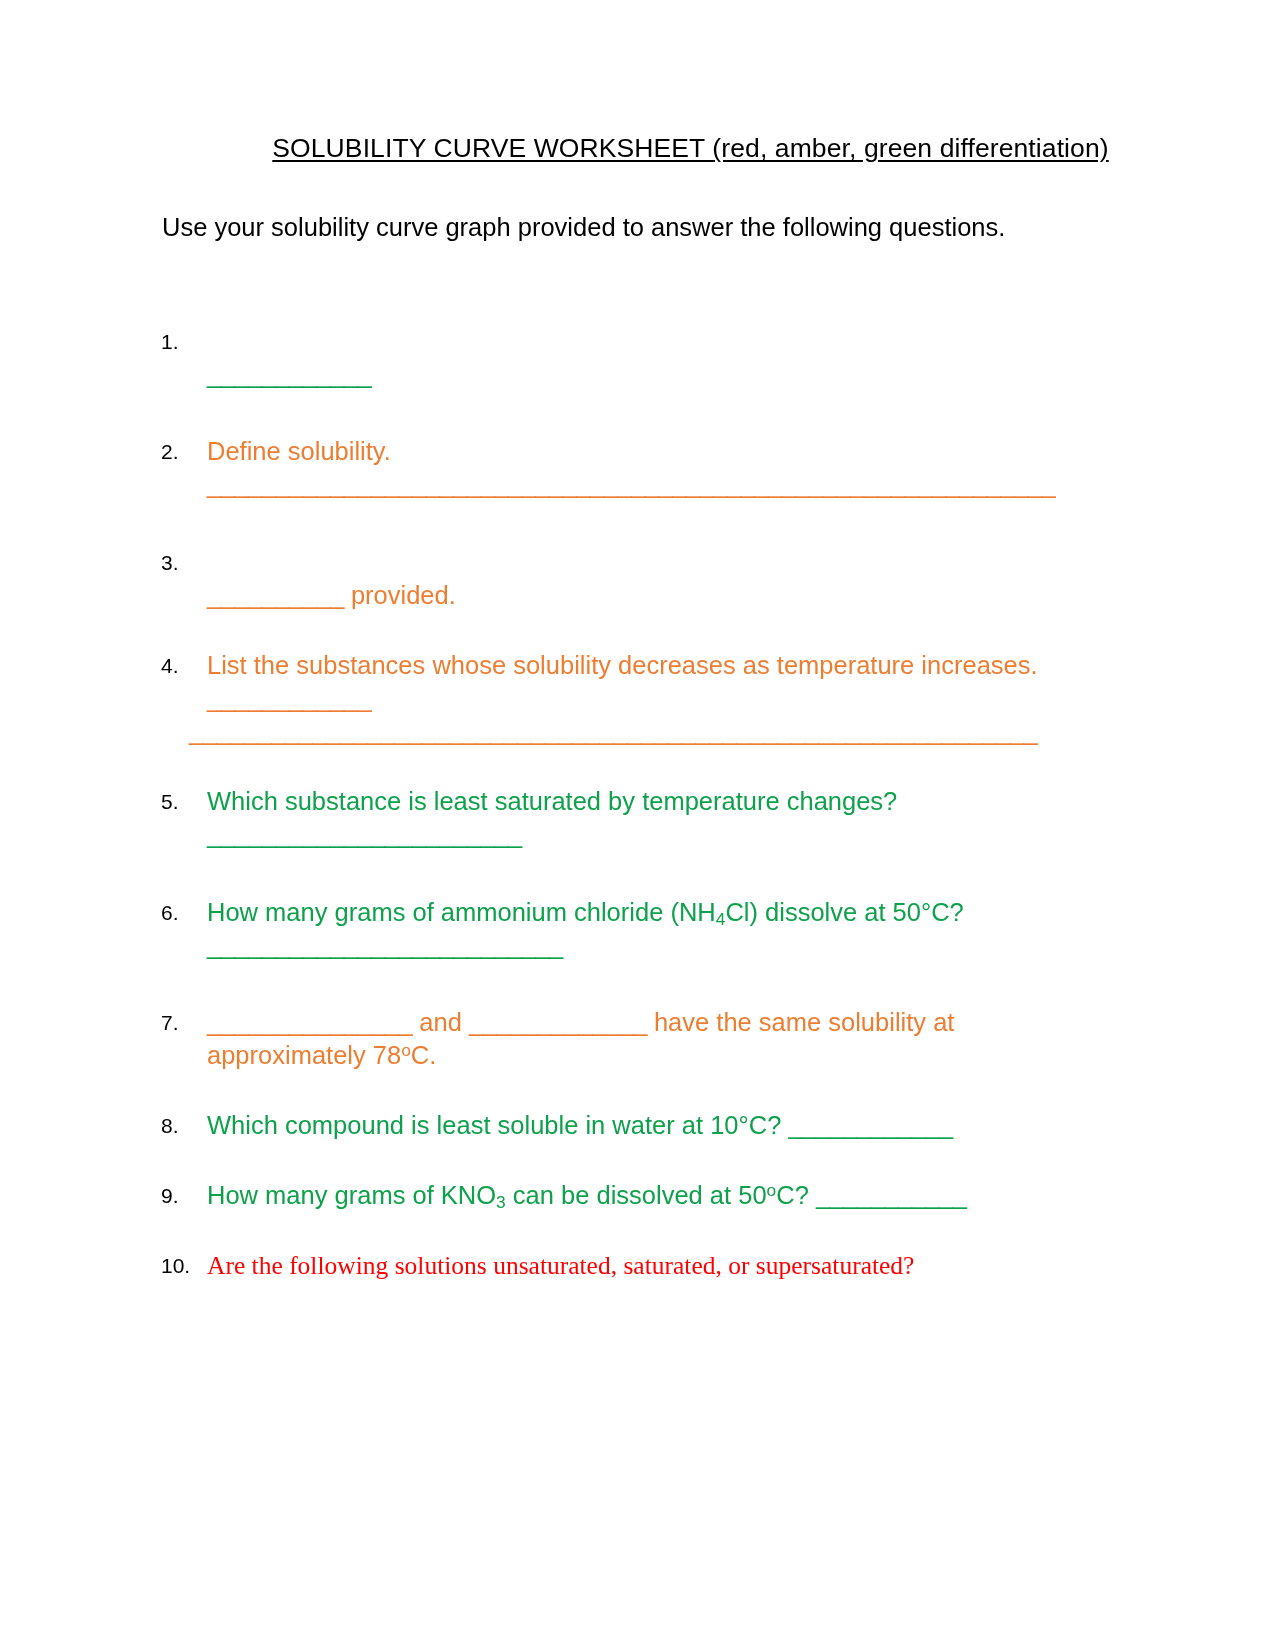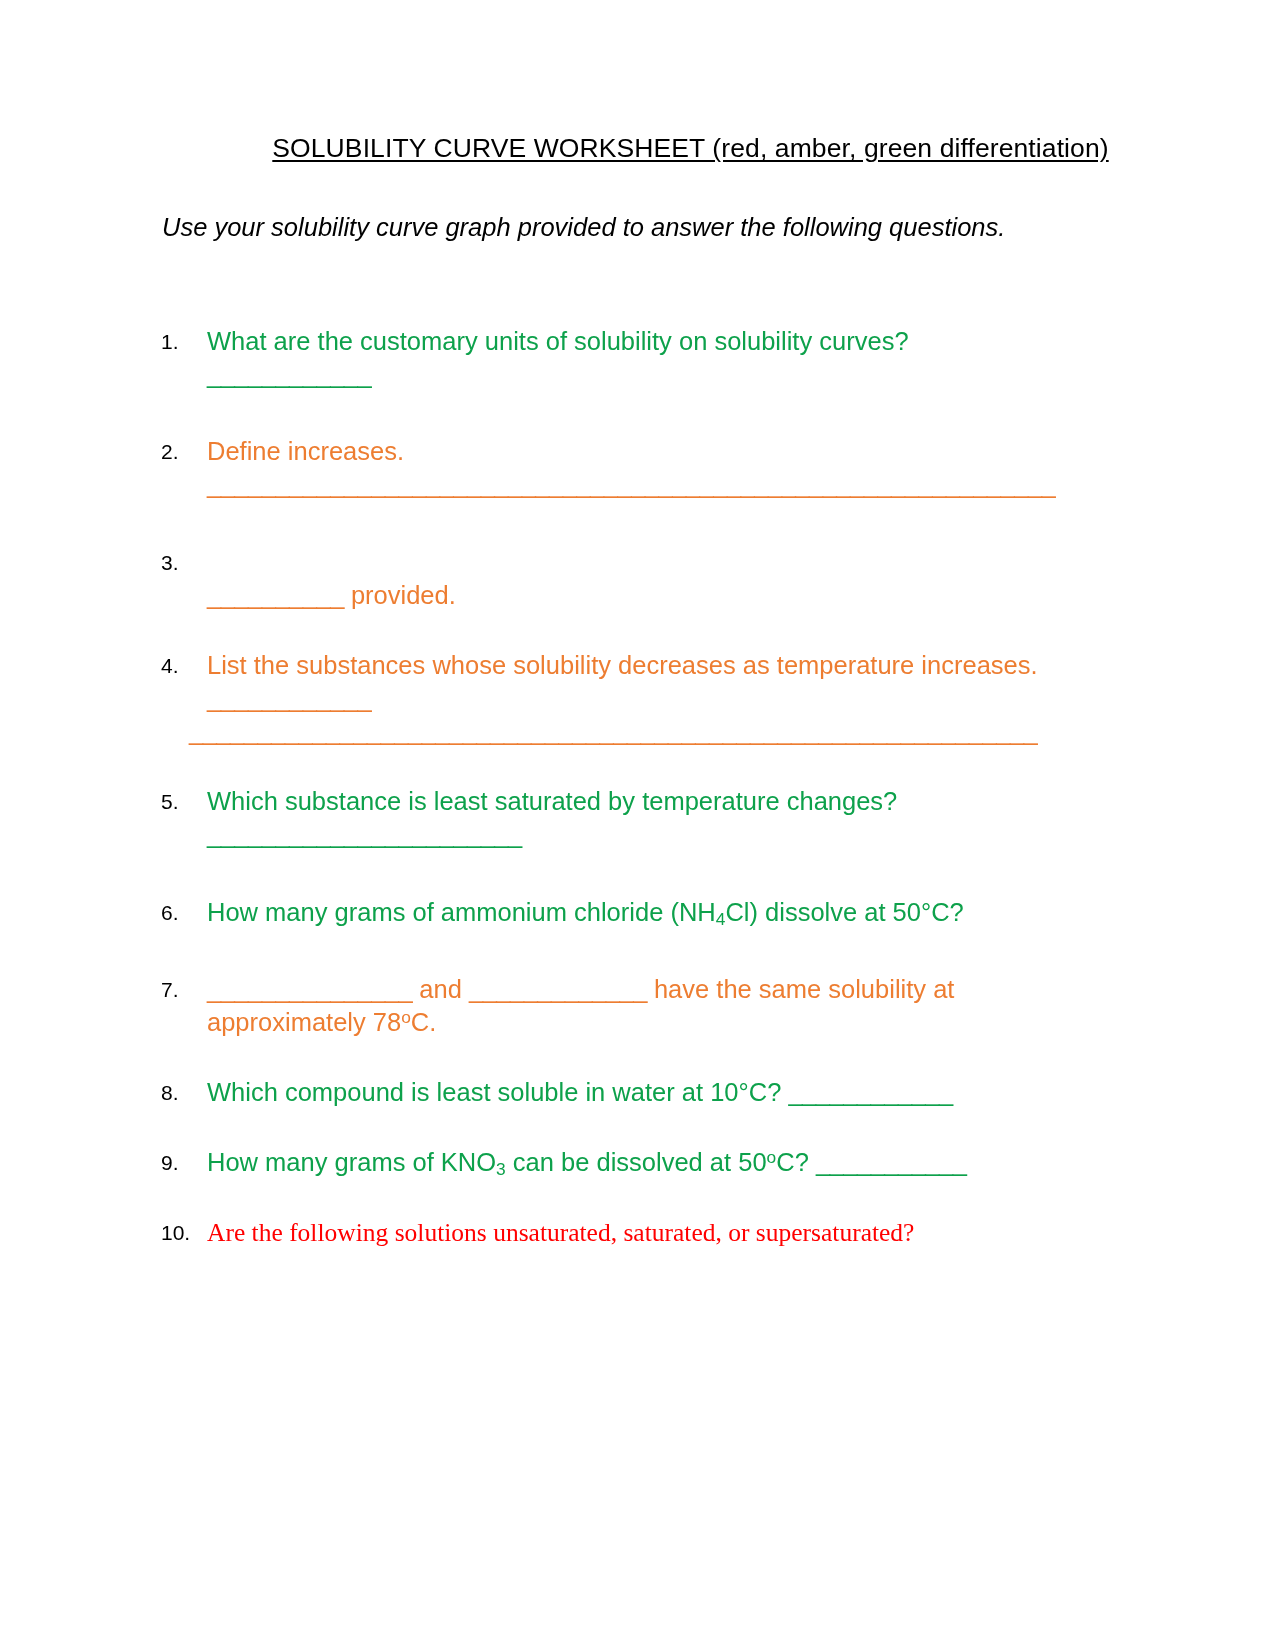--- a/index.html
+++ b/index.html
@@ -48,21 +48,20 @@
 
   
   .intro {
     position: absolute;
     left: 130px;
     top: 212px;
     font-size: 25.5px;
     line-height: 1.18;
     color: #000000;
     white-space: nowrap;
-    font-style: italic;
   }
 
   
   .qlist {
     position: absolute;
     left: 128px;
     top: 325px;
     width: 1010px;
   }
   .qitem {
@@ -125,31 +124,31 @@
     <span class="title-text">SOLUBILITY CURVE WORKSHEET (red, amber, green differentiation)</span>
   </div>
 
   <div class="intro">Use your solubility curve graph provided to answer the following questions.</div>
 
   <div class="qlist">
 
     <div class="qitem">
       <span class="qnum">1.</span>
       <span class="qbody green">
-        <span>What are the customary units of solubility on solubility curves?</span><br>
+        <br>
         <span class="blank">____________</span>
       </span>
     </div>
 
     <div class="gap-lg"></div>
 
     <div class="qitem">
       <span class="qnum">2.</span>
       <span class="qbody amber">
-        <span>Define increases.</span><br>
+        <span>Define solubility.</span><br>
         <span class="blank">______________________________________________________________</span>
       </span>
     </div>
 
     <div class="gap-lg"></div>
 
     <div class="qitem">
       <span class="qnum">3.</span>
       <span class="qbody amber">
         <br>
@@ -177,20 +176,21 @@
         <span class="blank">_______________________</span>
       </span>
     </div>
 
     <div class="gap-lg"></div>
 
     <div class="qitem">
       <span class="qnum">6.</span>
       <span class="qbody green">
         <span>How many grams of ammonium chloride (NH</span><sub>4</sub><span>Cl) dissolve at 50°C?</span><br>
+        <span class="blank">__________________________</span>
       </span>
     </div>
 
     <div class="gap-lg"></div>
 
     <div class="qitem">
       <span class="qnum">7.</span>
       <span class="qbody amber">
         <span class="blank">_______________</span><span> and </span><span class="blank">_____________</span><span> have the same solubility at</span><br>
         <span>approximately 78</span><sup>o</sup><span>C.</span>

